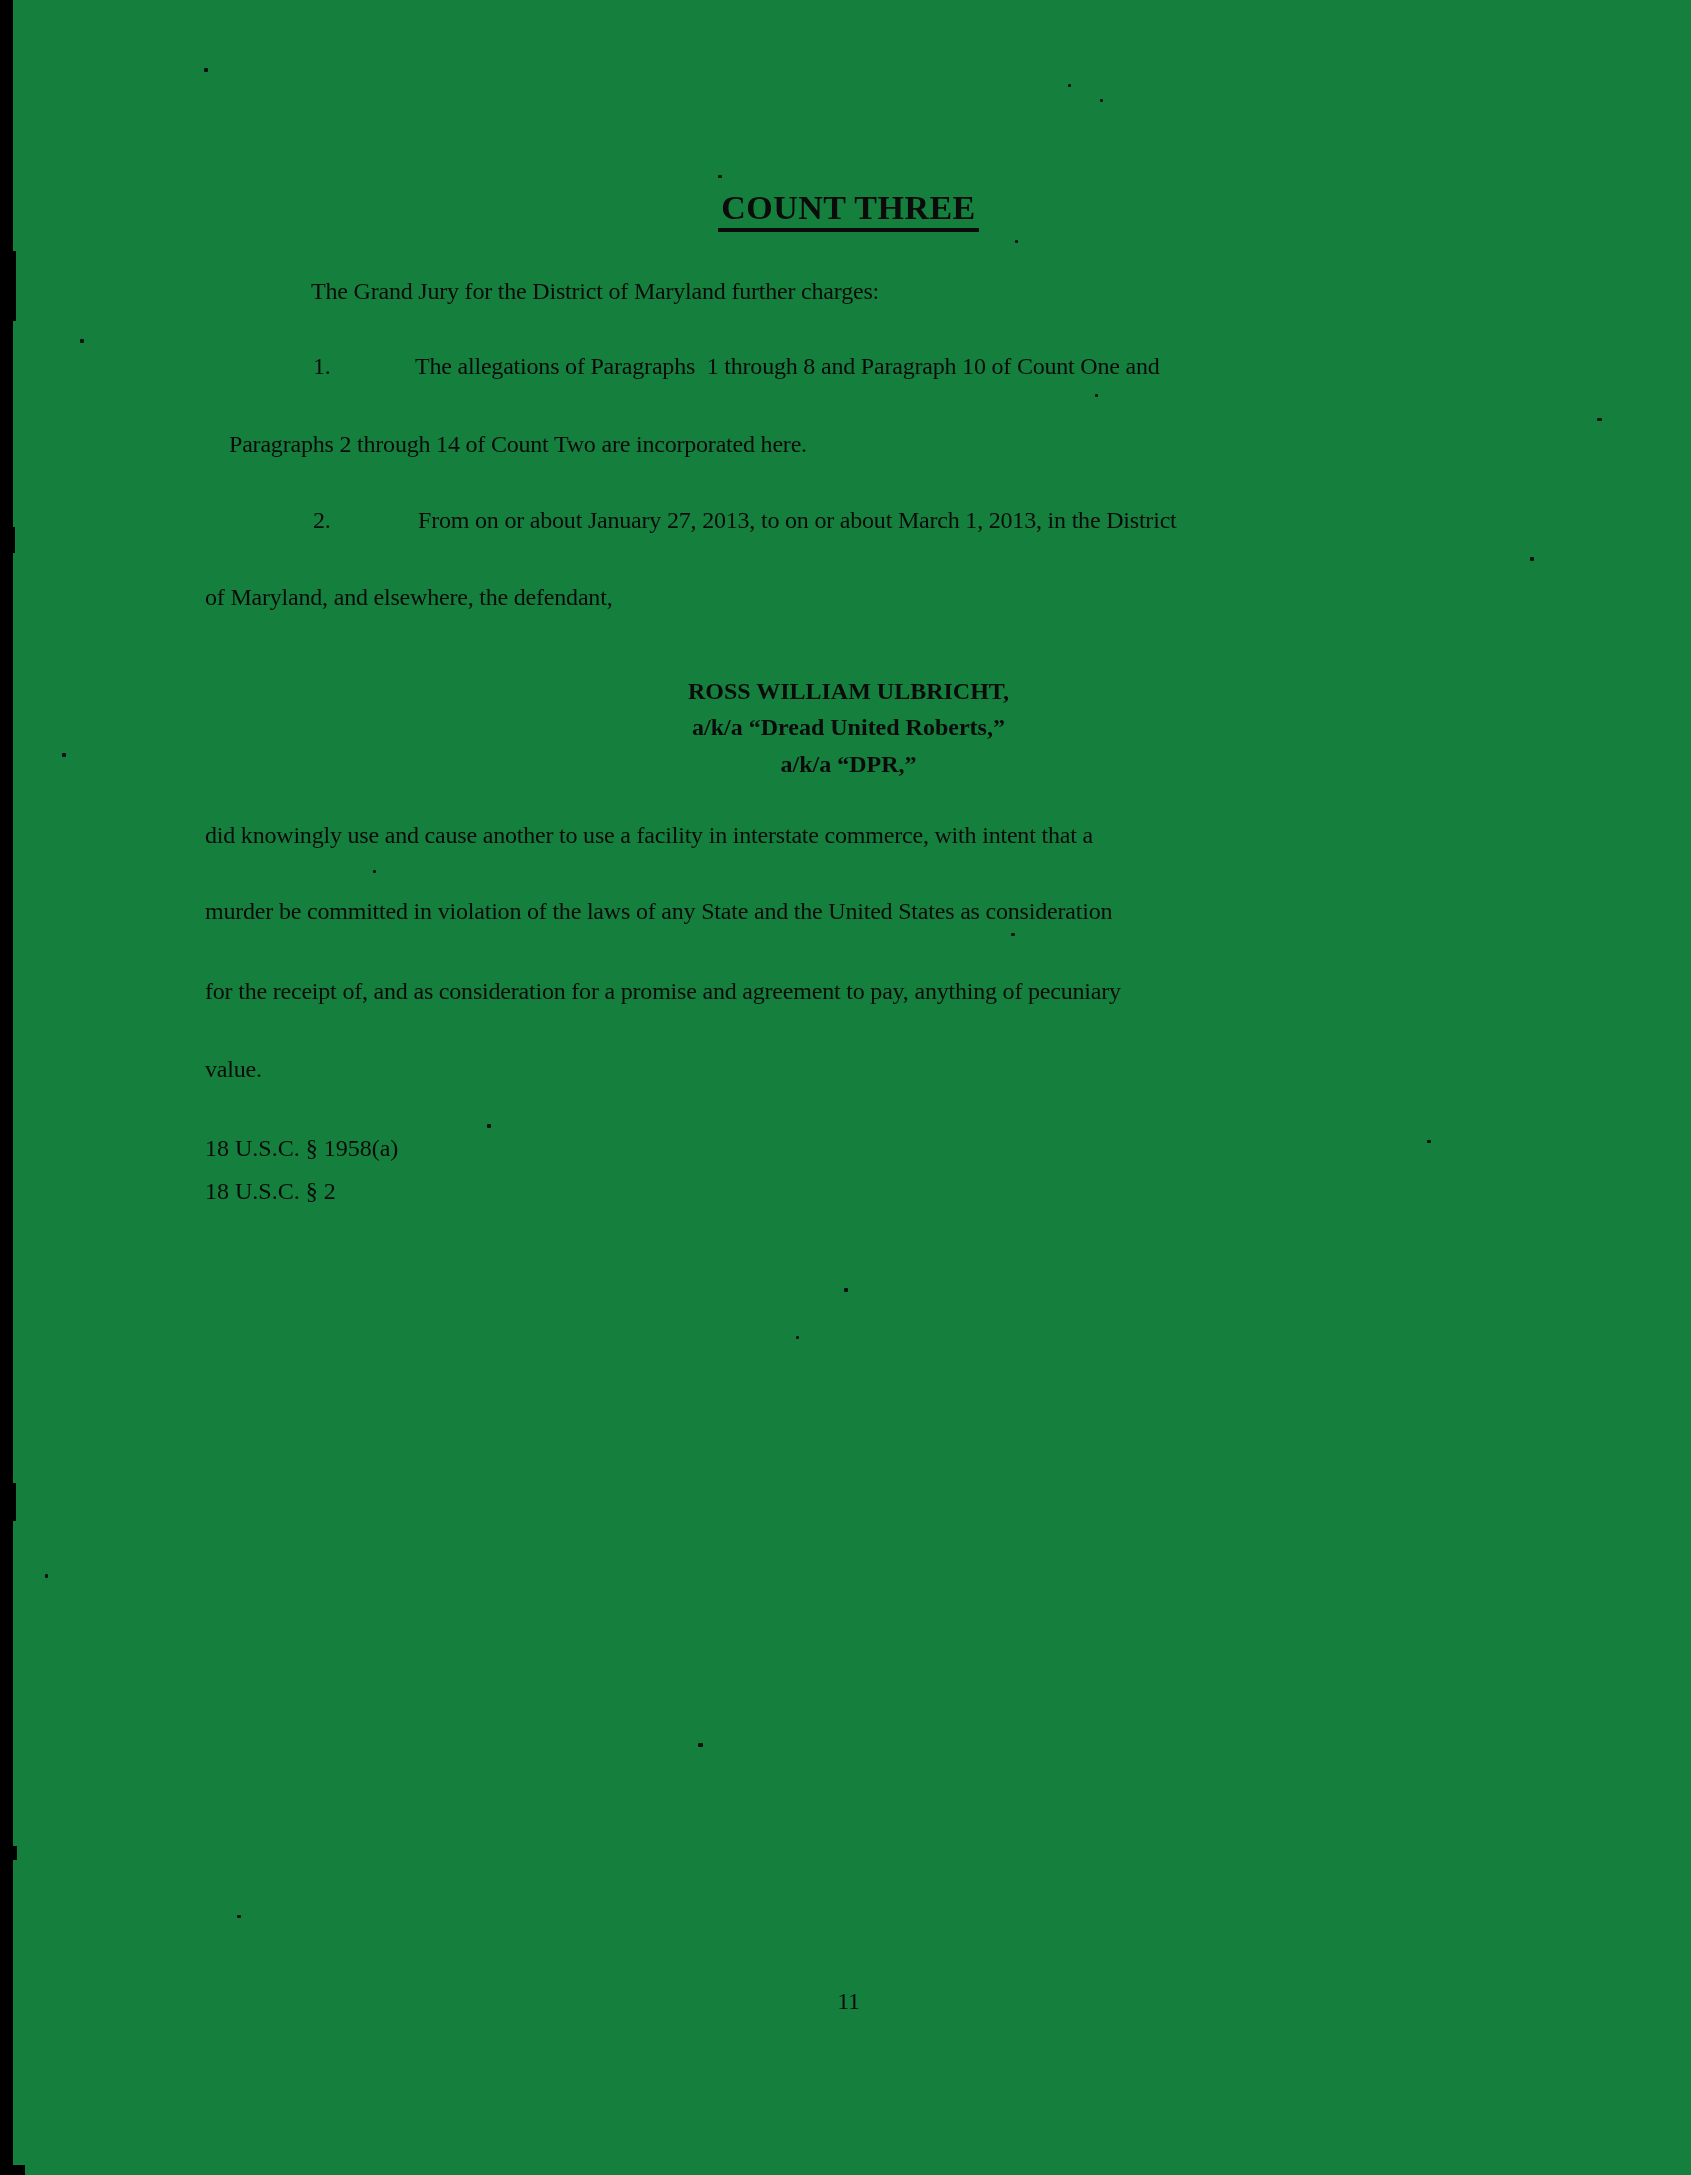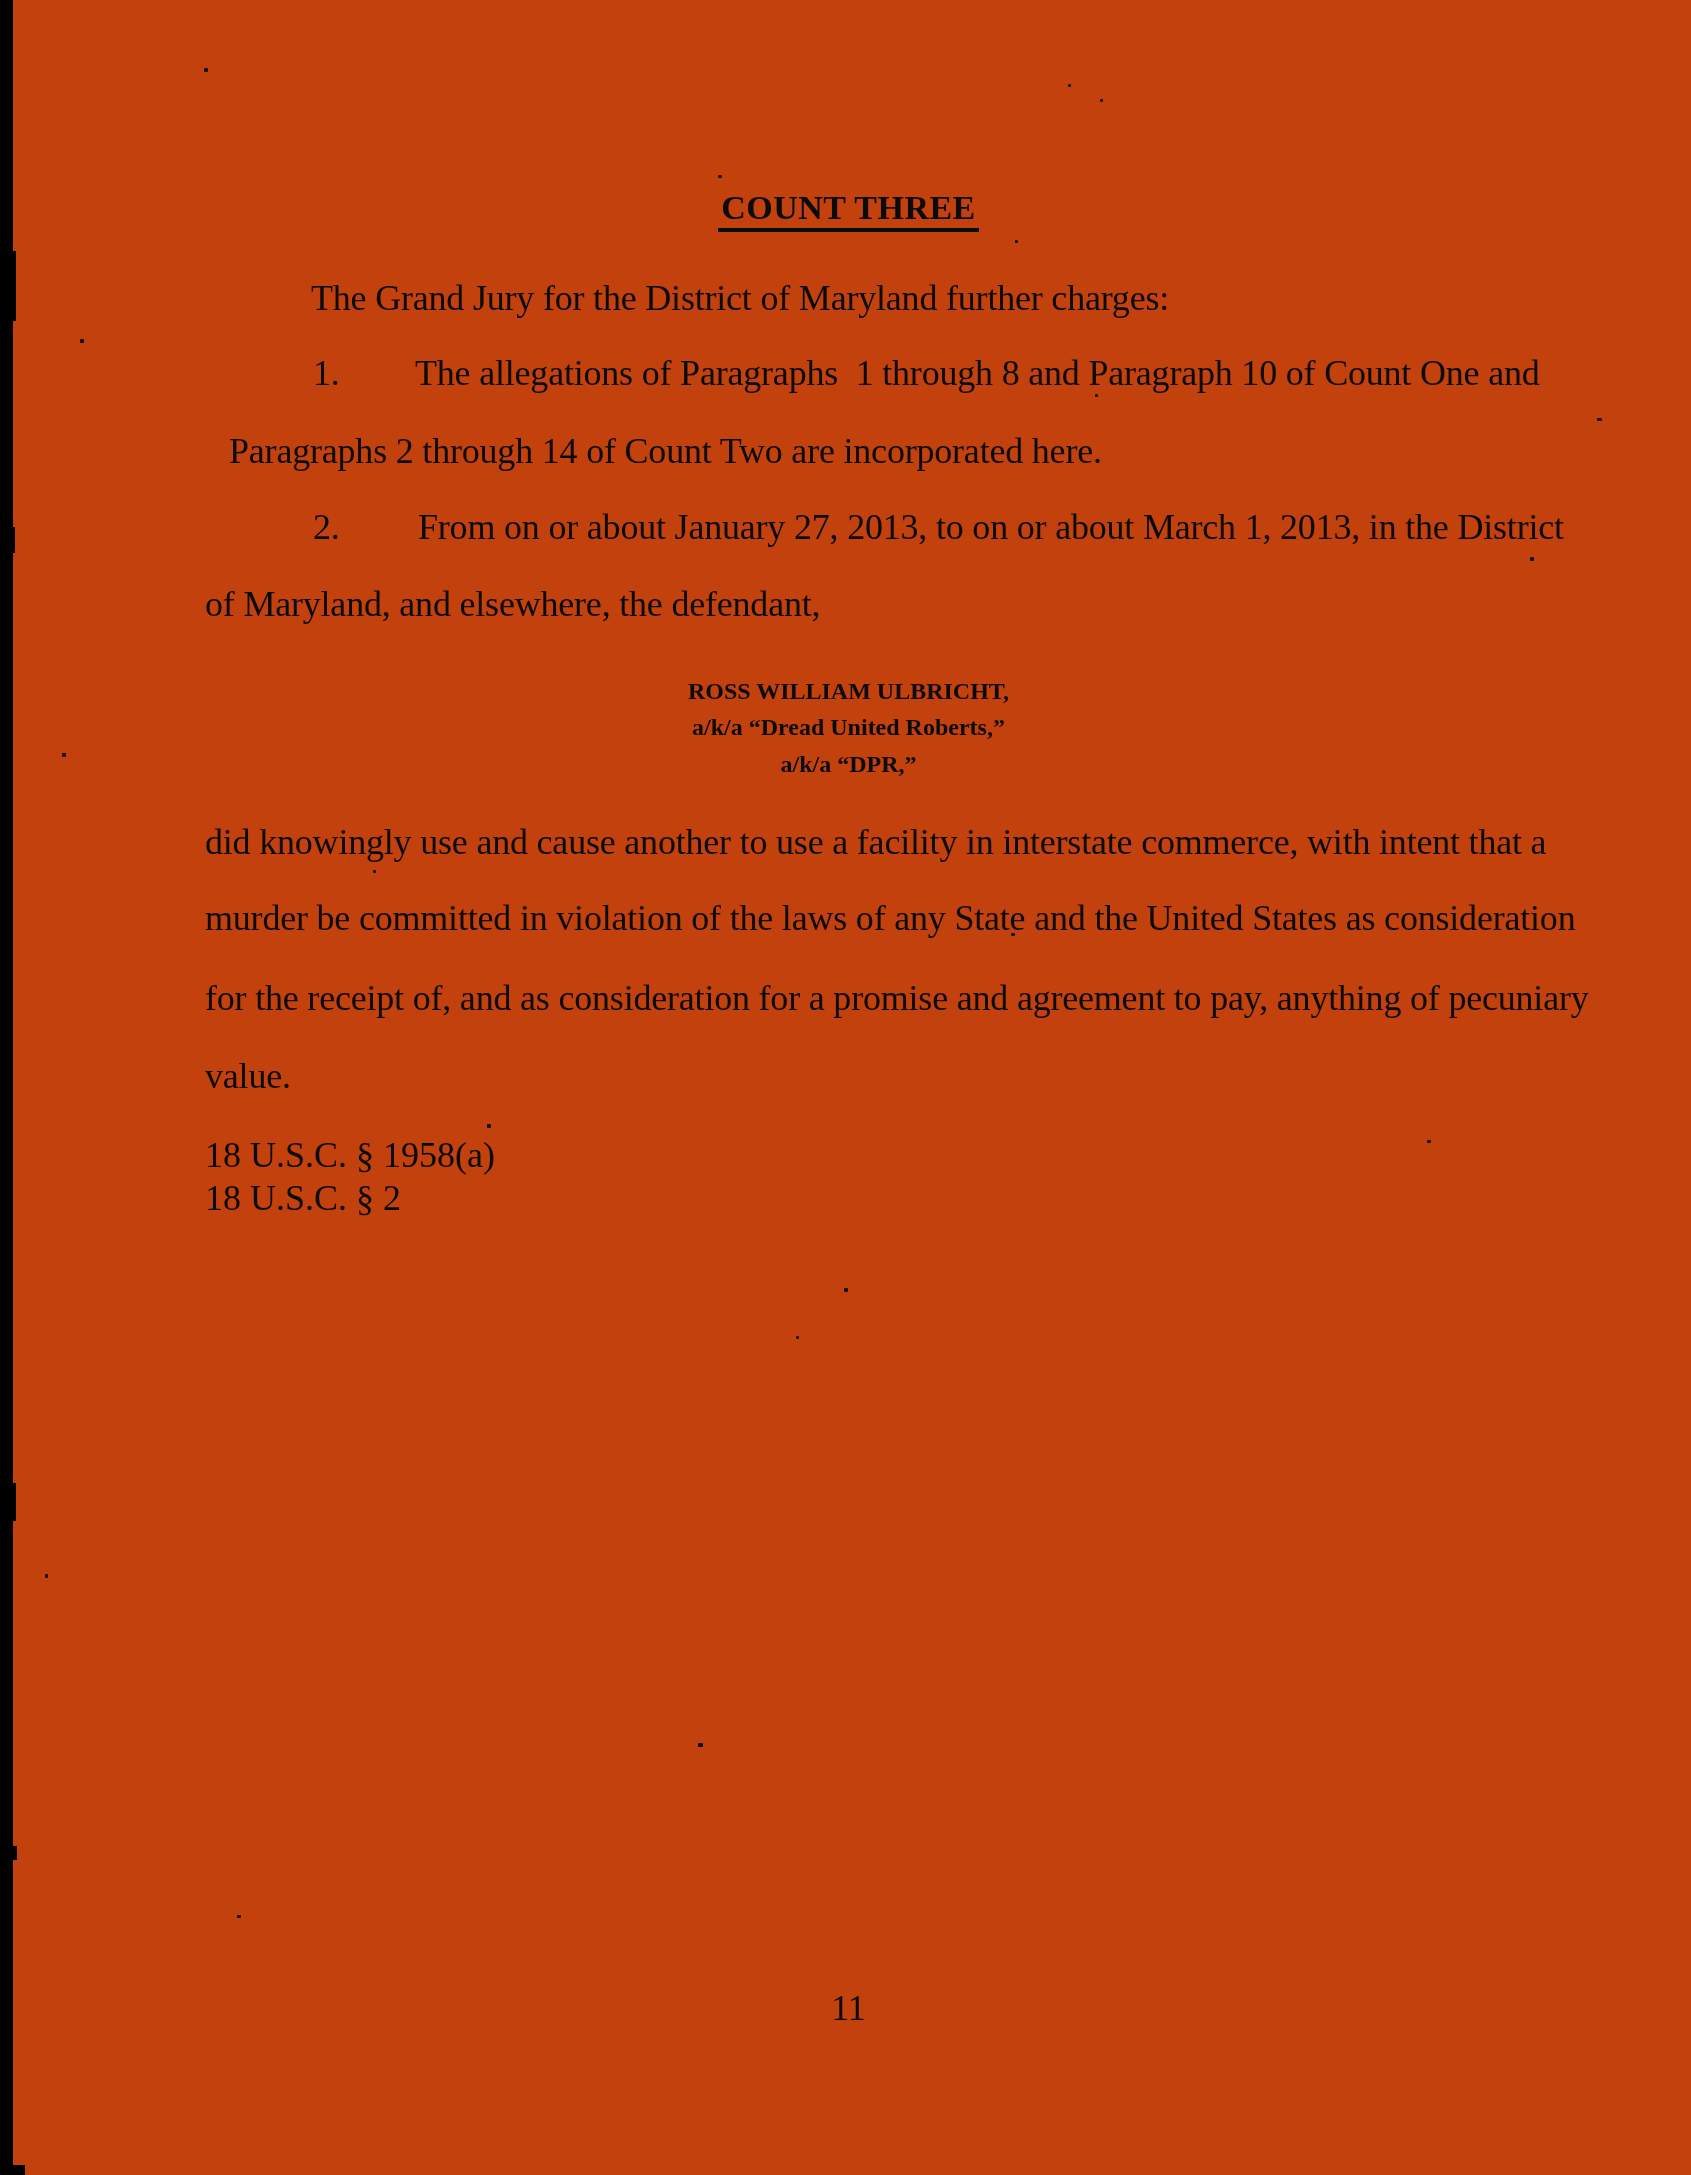--- a/index.html
+++ b/index.html
@@ -1,21 +1,21 @@
 <!DOCTYPE html>
 <html><head>
 <meta charset="utf-8">
 <style>
   * { margin: 0; padding: 0; box-sizing: border-box; }
   html, body { background: #777; }
   .page {
     position: relative;
     width: 1692px;
     height: 2175px;
-    background: #c2410c;
+    background: #15803d;
     overflow: hidden;
     font-family: "Liberation Serif", "DejaVu Serif", serif;
     color: #0b0b0b;
   }
   
   .scan-bar {
     position: absolute;
     left: 0; top: 0;
     width: 13px; height: 2175px;
     background: #000;
@@ -32,21 +32,21 @@
     background: #000;
   }
   
   .dot {
     position: absolute;
     background: #111;
     border-radius: 1px;
   }
   .line {
     position: absolute;
-    font-size: 36px;
+    font-size: 24px;
     line-height: 1.15;
     white-space: pre;
     letter-spacing: -0.2px;
   }
   .centered-wrap {
     position: absolute;
     left: 204px;
     width: 1289px;
     text-align: center;
   }

